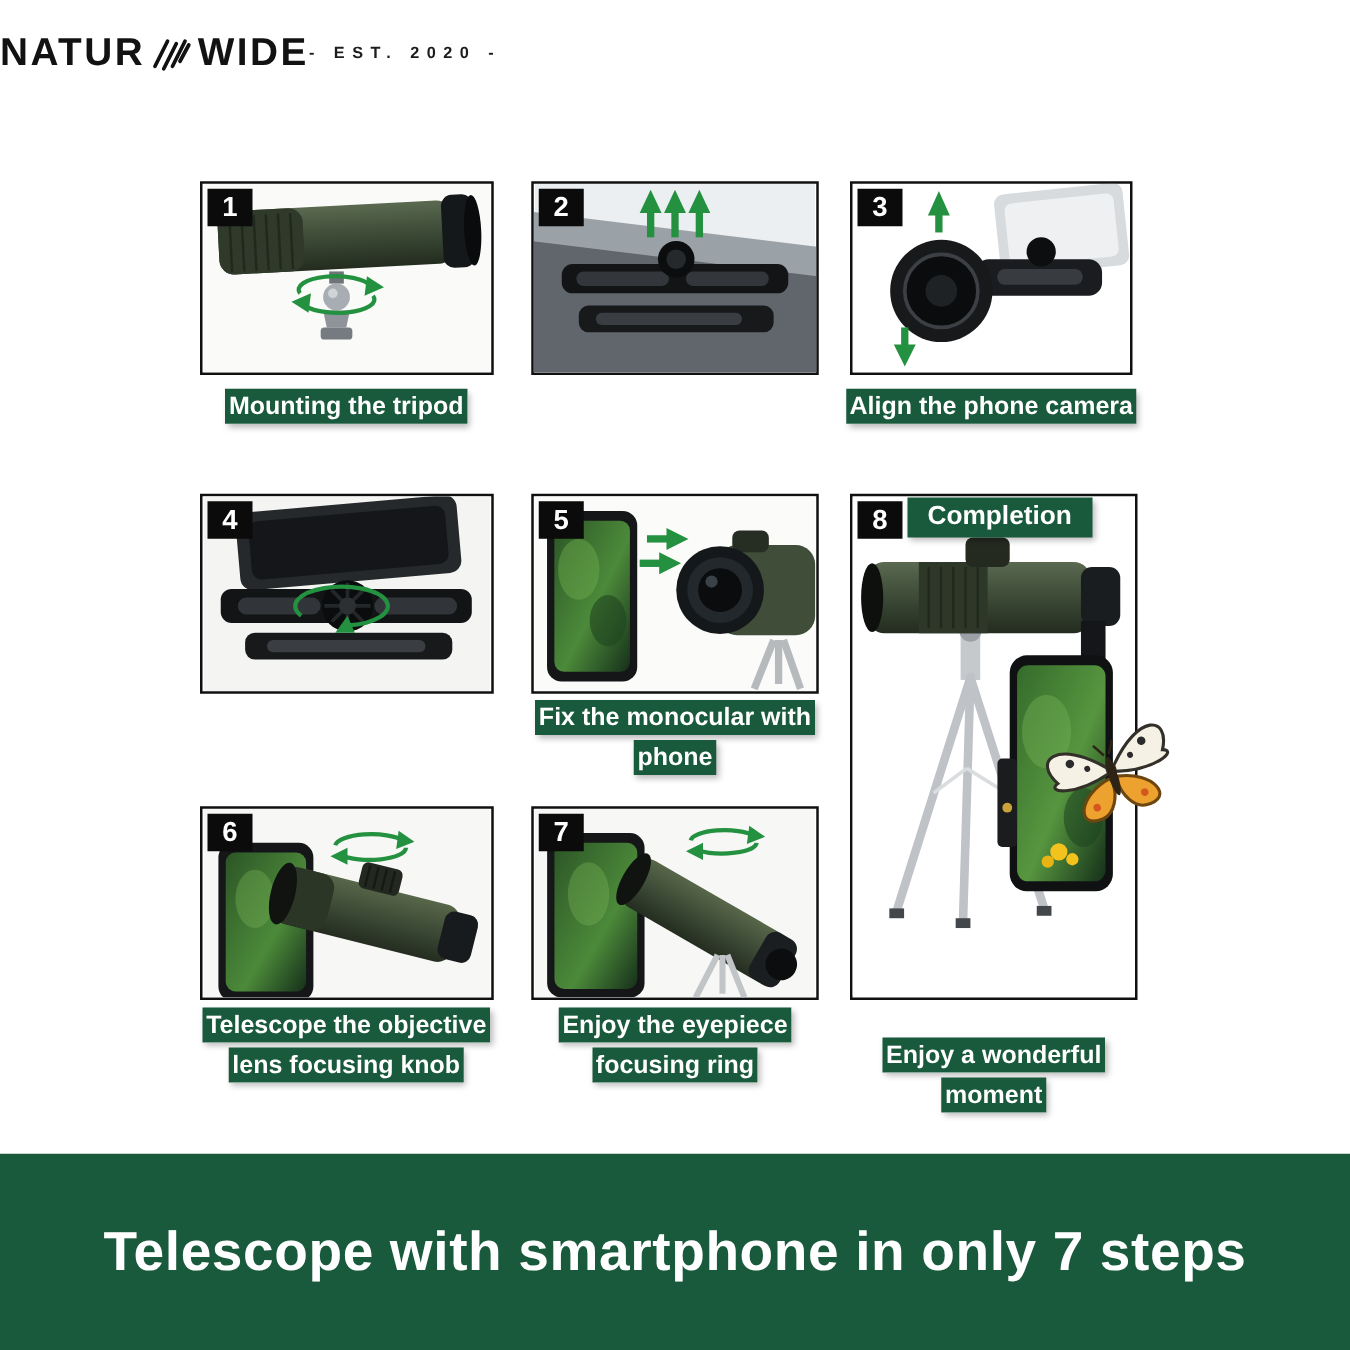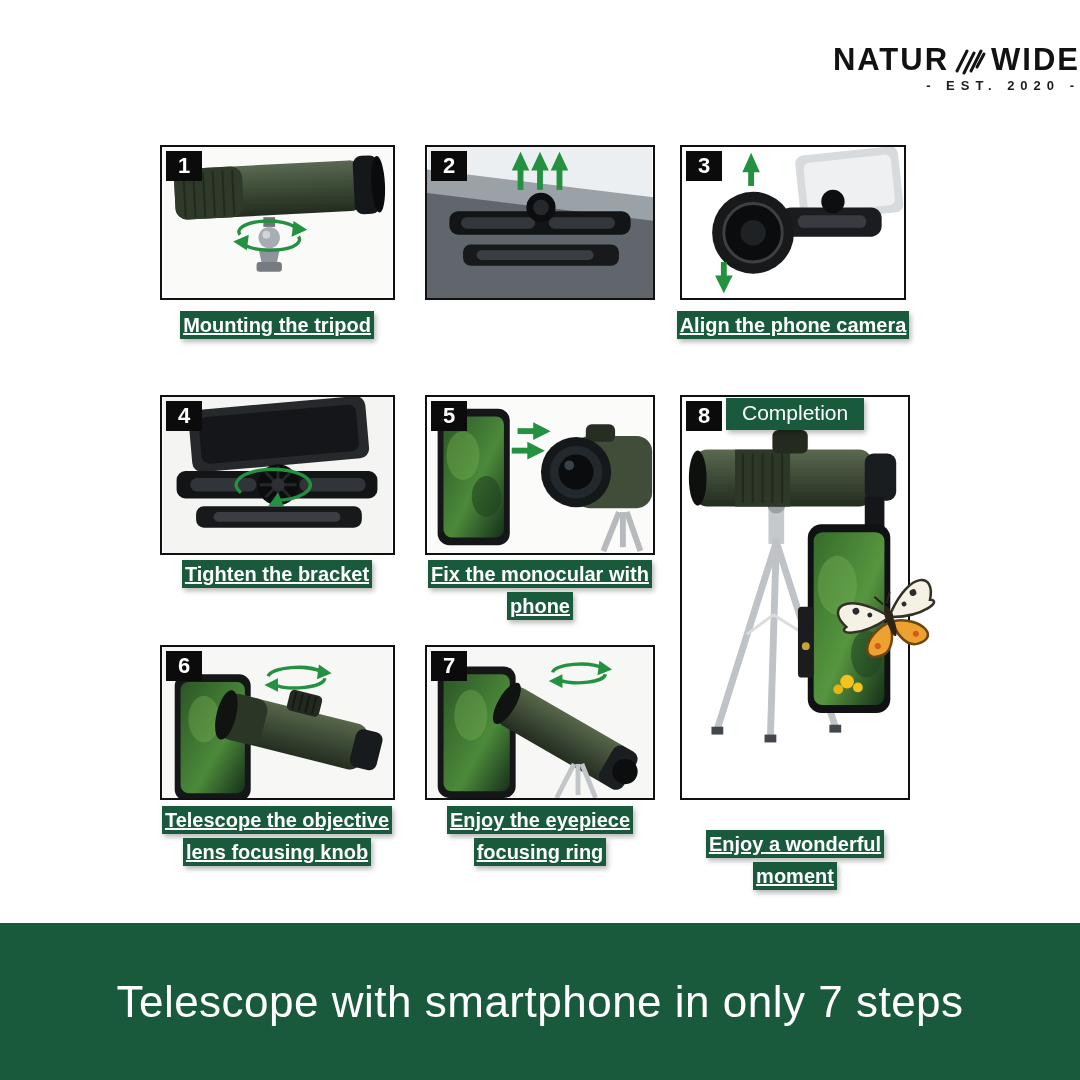--- a/index.html
+++ b/index.html
@@ -1,49 +1,49 @@
 <!DOCTYPE html>
 <html><head>
 <meta charset="utf-8">
 <style>
   html,body{margin:0;padding:0;background:#ffffff;}
   .page{position:relative;width:1080px;height:1080px;background:#ffffff;overflow:hidden;
         font-family:"Liberation Sans",sans-serif;}
 
   
-  .brand{position:absolute;top:42px;left:0;width:100%;display:flex;flex-direction:column;
-         align-items:flex-end;}
+  .brand{position:absolute;top:24px;left:0;width:100%;display:flex;flex-direction:row;
+         align-items:flex-start;}
   .logo-row{display:flex;align-items:center;gap:4px;}
   .logo-word{font-size:31px;font-weight:900;letter-spacing:2px;color:#121212;}
   .logo-mark{width:34px;height:30px;}
-  .est-line{font-size:13px;font-weight:700;letter-spacing:6px;color:#1c1c1c;}
+  .est-line{margin-top:10px;font-size:13px;font-weight:700;letter-spacing:6px;color:#1c1c1c;}
 
   
   .panel{position:absolute;background:#ffffff;border:2px solid #101010;box-sizing:border-box;
          overflow:hidden;}
   .panel.allow-overflow{overflow:visible;}
   .panel > svg.fill{display:block;width:100%;height:100%;}
   .badge{position:absolute;top:4px;left:4px;width:36px;height:30px;background:#0b0b0b;
          color:#ffffff;font-size:22px;font-weight:800;display:flex;align-items:center;
          justify-content:center;z-index:3;}
 
   
   .label{position:absolute;width:300px;text-align:center;white-space:pre;
          font-size:20px;font-weight:800;color:#ffffff;z-index:4;}
   .label span{background:#195a3c;padding:3px 3px;line-height:1.62;
               -webkit-box-decoration-break:clone;box-decoration-break:clone;
-              box-shadow:2px 3px 5px rgba(0,0,0,.28);text-decoration:underline;}
+              box-shadow:2px 3px 5px rgba(0,0,0,.28);}
   .completion{position:absolute;left:726px;top:398px;background:#195a3c;color:#ffffff;
-              font-size:21px;font-weight:400;padding:3px 16px 5px;z-index:5;
+              font-size:21px;font-weight:700;padding:3px 16px 5px;z-index:5;
               box-shadow:2px 3px 5px rgba(0,0,0,.28);}
 
   
   .banner{position:absolute;left:0;top:923px;width:1080px;height:157px;background:#195a3c;
           display:flex;align-items:center;justify-content:center;}
-  .banner-title{color:#ffffff;font-size:44px;font-weight:400;letter-spacing:.5px;}
+  .banner-title{color:#ffffff;font-size:44px;font-weight:700;letter-spacing:.5px;}
 
   
   .butterfly-svg{position:absolute;left:150px;top:150px;width:122px;height:140px;z-index:6;}
 </style>
 </head>
 <body>
 
 <div class="page">
 
   <header class="brand">
@@ -430,21 +430,20 @@
       <g stroke="#c2c5c8" stroke-width="5">
         <line x1="150" y1="120" x2="132" y2="155"></line>
         <line x1="158" y1="120" x2="172" y2="155"></line>
         <line x1="154" y1="120" x2="154" y2="152"></line>
       </g>
     </svg>
   </section>
 
   <div class="label" style="left:127px;top:309px"><span>Mounting the tripod</span></div>
   <div class="label" style="left:643px;top:309px"><span>Align the phone camera</span></div>
-  <div class="label" style="left:127px;top:558px"><span>Tighten the bracket</span></div>
   <div class="label" style="left:390px;top:558px"><span>Fix the monocular with
 phone</span></div>
   <div class="label" style="left:127px;top:804px"><span>Telescope the objective
 lens focusing knob</span></div>
   <div class="label" style="left:390px;top:804px"><span>Enjoy the eyepiece
 focusing ring</span></div>
   <div class="label" style="left:645px;top:828px"><span>Enjoy a wonderful
 moment</span></div>
   <div class="completion">Completion</div>
 

